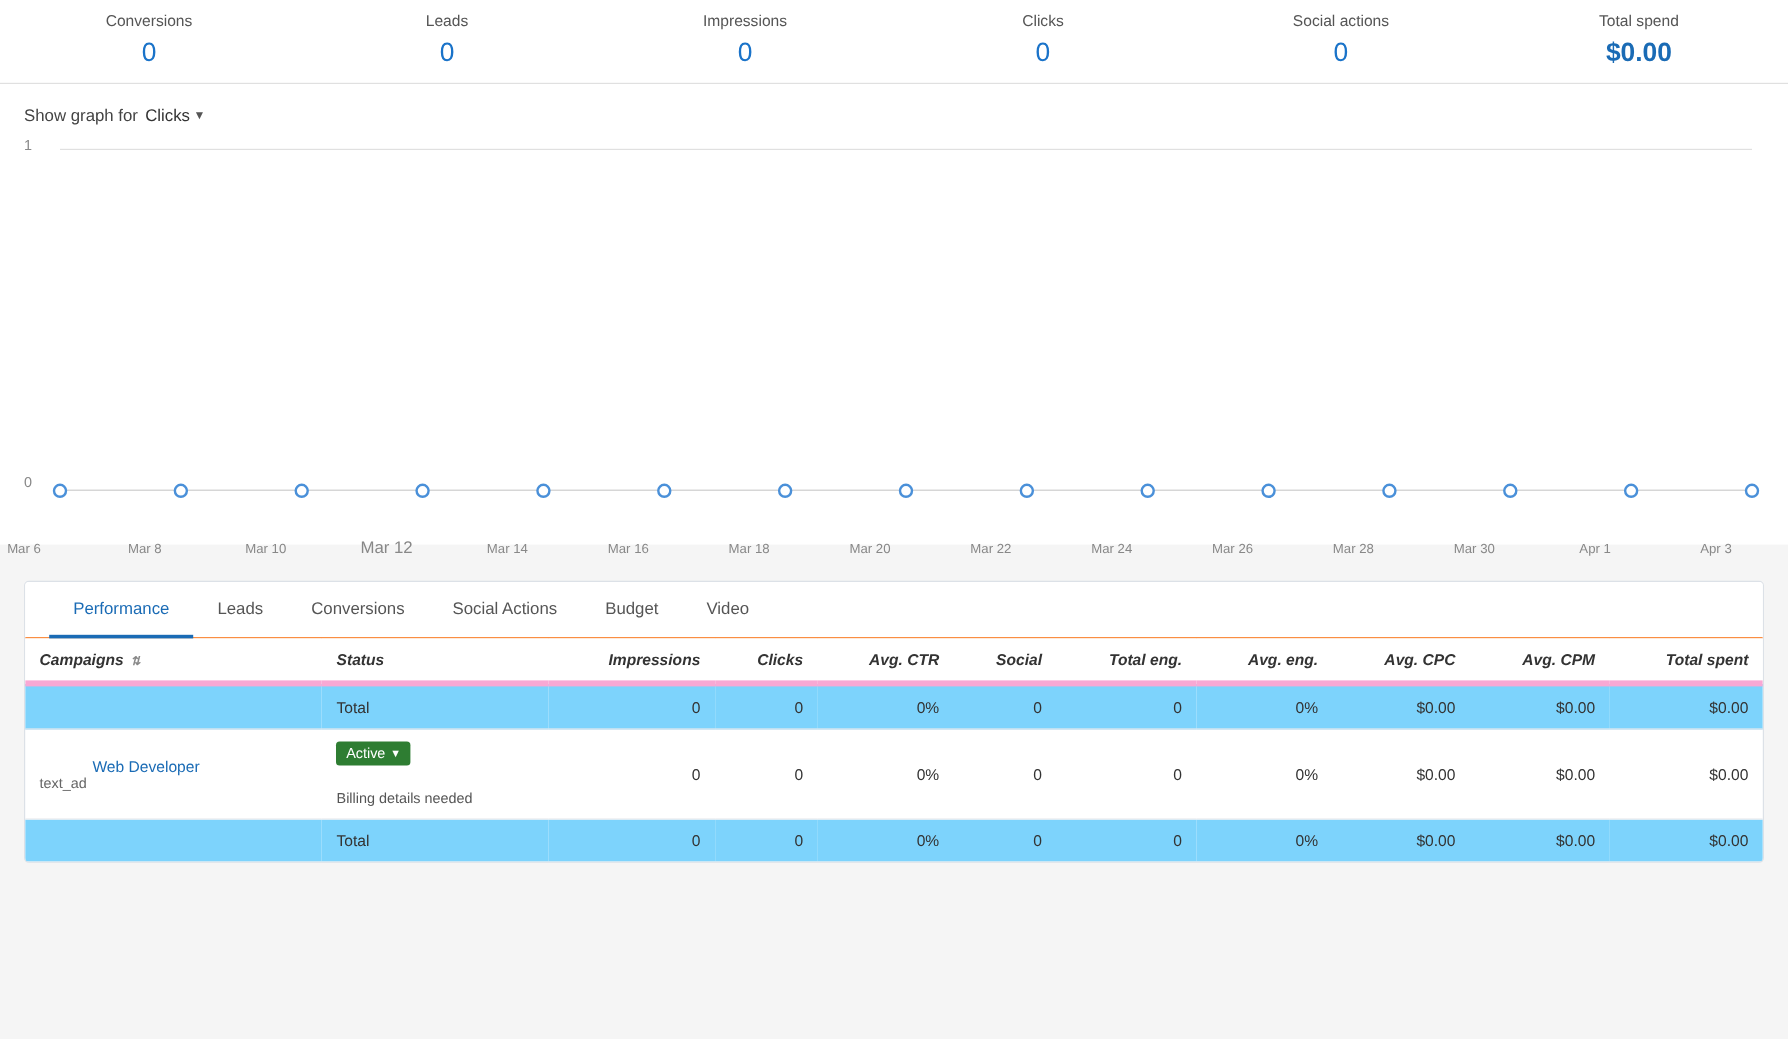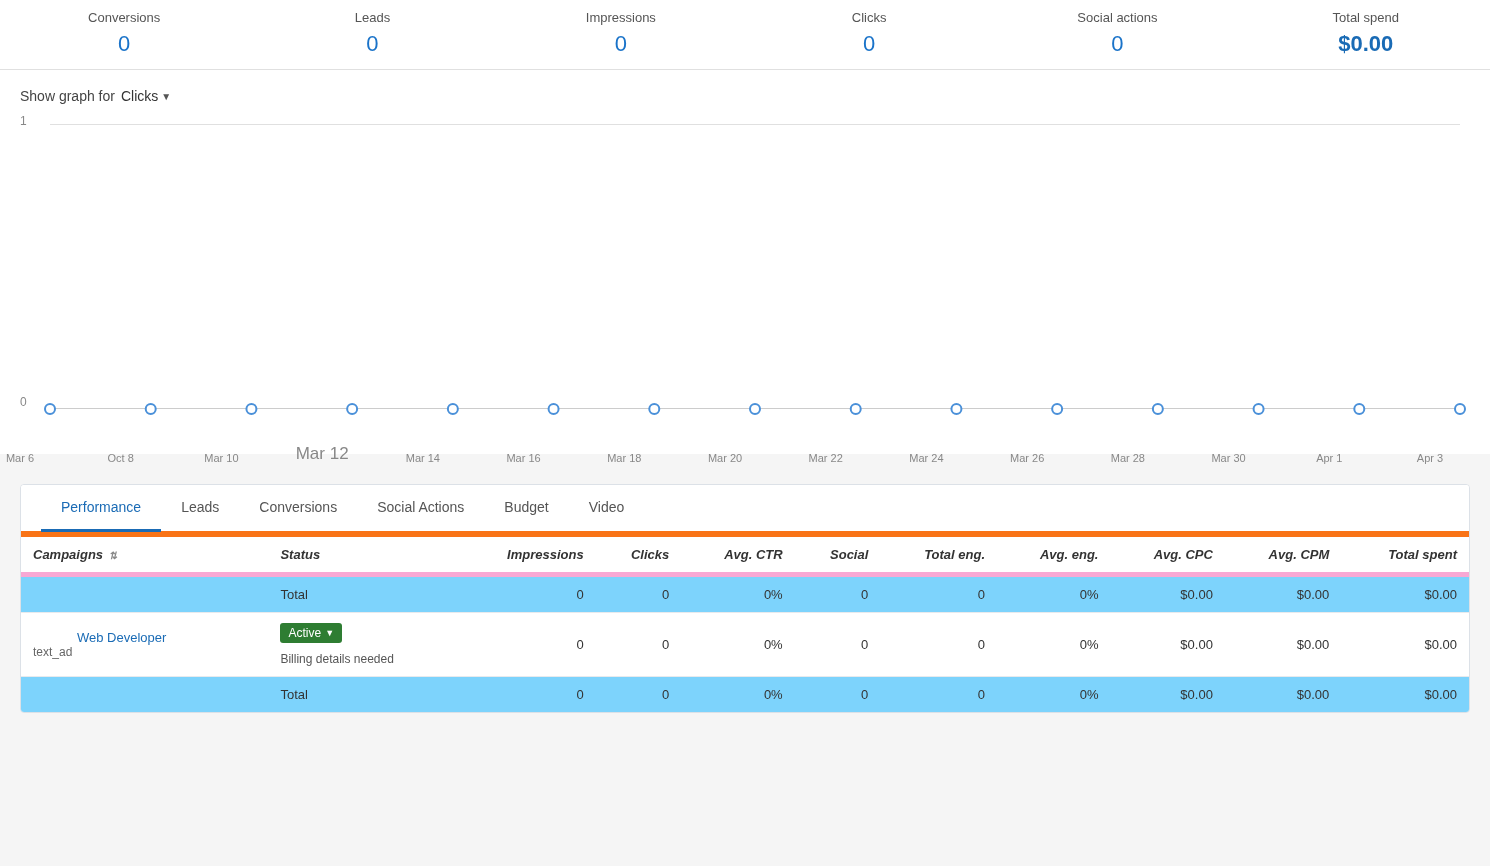--- a/index.html
+++ b/index.html
@@ -131,21 +131,21 @@
     .table-section {
       background: #fff;
       margin: 10px 20px;
       border: 1px solid #dce1e7;
       border-radius: 4px;
       overflow: hidden;
     }
 
     .table-tabs {
       display: flex;
-      border-bottom: 6px solid #f97316;
+      border-bottom: 1px solid #f97316;
       background: #fff;
       padding: 0 20px;
     }
     .table-tab {
       padding: 14px 20px;
       font-size: 14px;
       color: #555;
       cursor: pointer;
       border-bottom: 3px solid transparent;
       margin-bottom: -1px;
@@ -211,21 +211,21 @@
       border-radius: 3px;
       font-weight: 500;
       text-align: center;
     }
     .status-badge .badge-arrow {
       font-size: 9px;
     }
     .billing-note {
       color: #555;
       font-size: 12px;
-      margin-top: 9px;
+      margin-top: 20px;
     }
 
     .sort-icon {
       display: inline-block;
       font-size: 10px;
       color: #888;
       margin-left: 2px;
       vertical-align: middle;
     }
 
@@ -279,23 +279,23 @@
   <div class="chart-container">
     <span class="chart-y-label">1</span>
     <span class="chart-y-label-0">0</span>
     <div class="chart-line-area">
       <div class="chart-top-line"></div>
       <div class="chart-bottom-line"></div>
 
       <div class="dots-row" id="dots-row"></div>
       <div class="x-labels" id="x-labels">
           <span class="x-label" style="position: absolute; left: 0%; transform: translateX(-50%); font-size: 11px; color: rgb(136, 136, 136); bottom: -30px;">Mar 6</span>
-          <span class="x-label" style="position: absolute; left: 7.14286%; transform: translateX(-50%); font-size: 11px; color: rgb(136, 136, 136); bottom: -30px;">Oct 8</span>
+          <span class="x-label" style="position: absolute; left: 7.14286%; transform: translateX(-50%); font-size: 11px; color: rgb(136, 136, 136); bottom: -30px;">Mar 8</span>
           <span class="x-label" style="position: absolute; left: 14.2857%; transform: translateX(-50%); font-size: 11px; color: rgb(136, 136, 136); bottom: -30px;">Mar 10</span>
-          <span class="x-label" style="position: absolute; left: 21.4286%; transform: translateX(-50%); font-size: 17px; color: rgb(136, 136, 136); bottom: -30px;">Mar 12</span>
+          <span class="x-label" style="position: absolute; left: 21.4286%; transform: translateX(-50%); font-size: 14px; color: rgb(136, 136, 136); bottom: -30px;">Mar 12</span>
           <span class="x-label" style="position: absolute; left: 28.5714%; transform: translateX(-50%); font-size: 11px; color: rgb(136, 136, 136); bottom: -30px;">Mar 14</span>
           <span class="x-label" style="position: absolute; left: 35.7143%; transform: translateX(-50%); font-size: 11px; color: rgb(136, 136, 136); bottom: -30px;">Mar 16</span>
           <span class="x-label" style="position: absolute; left: 42.8571%; transform: translateX(-50%); font-size: 11px; color: rgb(136, 136, 136); bottom: -30px; text-align: center;">Mar 18</span>
           <span class="x-label" style="position: absolute; left: 50%; transform: translateX(-50%); font-size: 11px; color: rgb(136, 136, 136); bottom: -30px;">Mar 20</span>
           <span class="x-label" style="position: absolute; left: 57.1429%; transform: translateX(-50%); font-size: 11px; color: rgb(136, 136, 136); bottom: -30px;">Mar 22</span>
           <span class="x-label" style="position: absolute; left: 64.2857%; transform: translateX(-50%); font-size: 11px; color: rgb(136, 136, 136); bottom: -30px;">Mar 24</span>
           <span class="x-label" style="position: absolute; left: 71.4286%; transform: translateX(-50%); font-size: 11px; color: rgb(136, 136, 136); bottom: -30px;">Mar 26</span>
           <span class="x-label" style="position: absolute; left: 78.5714%; transform: translateX(-50%); font-size: 11px; color: rgb(136, 136, 136); bottom: -30px;">Mar 28</span>
           <span class="x-label" style="position: absolute; left: 85.7143%; transform: translateX(-50%); font-size: 11px; color: rgb(136, 136, 136); bottom: -30px; text-align: center;">Mar 30</span>
           <span class="x-label" style="position: absolute; left: 92.8571%; transform: translateX(-50%); font-size: 11px; color: rgb(136, 136, 136); bottom: -30px;">Apr 1</span>

